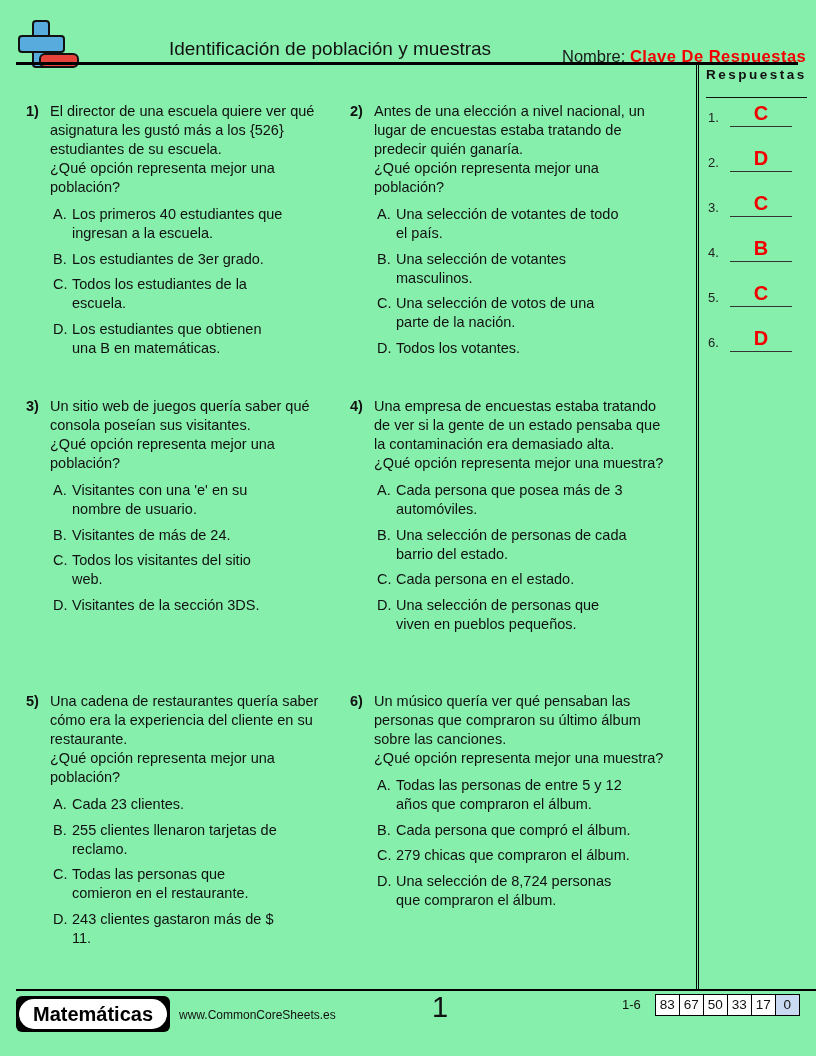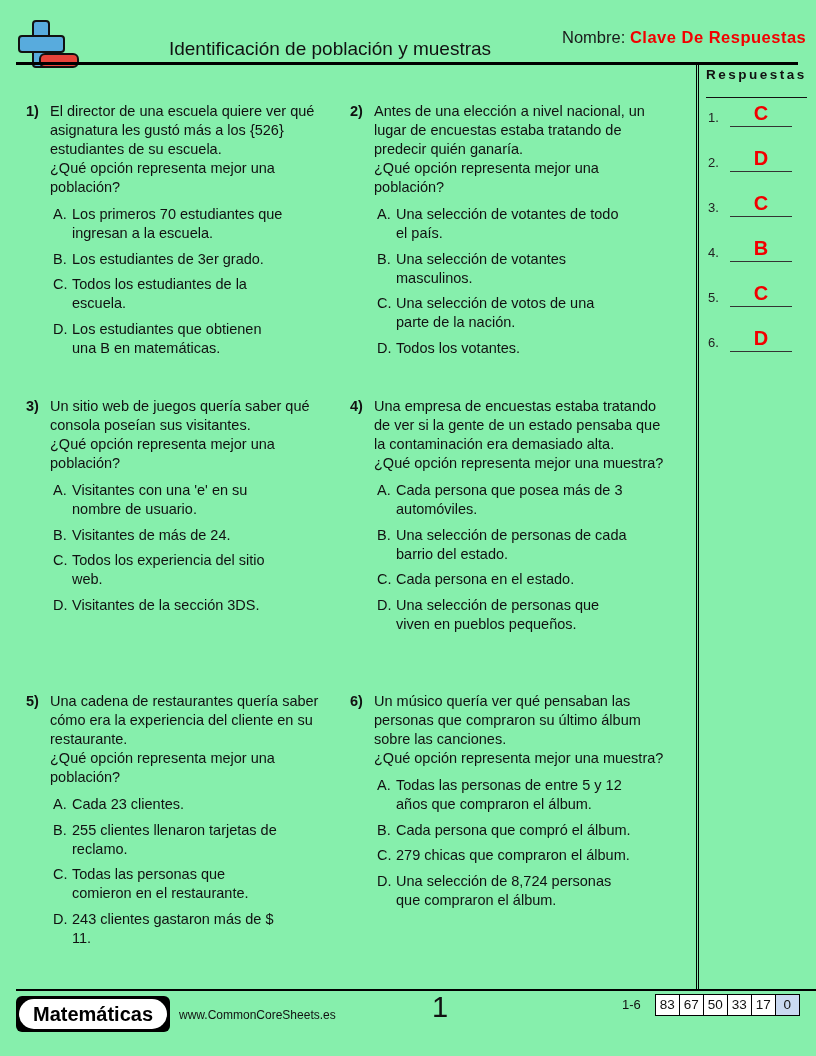--- a/index.html
+++ b/index.html
@@ -13,21 +13,21 @@
   
   .logo { position:absolute; left:18px; top:12px; width:64px; height:62px; }
   .logo .pv { position:absolute; left:14px; top:8px; width:18px; height:48px;
               background:#58abdd; border:2.5px solid #111; border-radius:4px; }
   .logo .ph { position:absolute; left:0px; top:23px; width:47px; height:18px;
               background:#58abdd; border:2.5px solid #111; border-radius:4px; }
   .logo .minus { position:absolute; left:21px; top:41px; width:40px; height:15px;
               background:#e8433a; border:2.5px solid #111; border-radius:6px; }
   .title { position:absolute; left:90px; top:38px; width:480px; text-align:center;
            font-size:19px; color:#111; }
-  .namewrap { position:absolute; left:562px; top:28px; white-space:nowrap; font-size:16.5px; }
+  .namewrap { position:absolute; left:562px; top:47px; white-space:nowrap; font-size:16.5px; }
   .namewrap .red { color:#f20000; font-weight:bold; letter-spacing:0.5px; }
   .rule-top { position:absolute; left:16px; top:62px; width:782px; height:2.5px; background:#000; }
   .instruction { position:absolute; left:18px; top:70px; font-size:15.5px; font-weight:bold; color:#000; }
 
   
   .vline { position:absolute; left:696px; top:64px; width:2.5px; height:926px;
            border-left:1.5px solid #000; border-right:1.5px solid #000; }
   .resp-head { position:absolute; left:706px; top:67px; font-size:13.5px; font-weight:bold;
                letter-spacing:2.5px; color:#111; border-bottom:1.5px solid #111; padding-bottom:15px; }
   .ansrow { position:absolute; left:708px; display:flex; align-items:flex-end; }
@@ -112,21 +112,21 @@
     <div class="qnum">1)</div>
     <div class="qbody">
       <div class="scenario">El director de una escuela quiere ver qué
 asignatura les gustó más a los {526}
 estudiantes de su escuela.
 ¿Qué opción representa mejor una
 población?</div>
       <div class="opts">
         <div class="opt">
           <span class="ol">A.</span>
-          <span class="ot">Los primeros 70 estudiantes que
+          <span class="ot">Los primeros 40 estudiantes que
 ingresan a la escuela.</span>
         </div>
         <div class="opt">
           <span class="ol">B.</span>
           <span class="ot">Los estudiantes de 3er grado.</span>
         </div>
         <div class="opt">
           <span class="ol">C.</span>
           <span class="ot">Todos los estudiantes de la
 escuela.</span>
@@ -184,21 +184,21 @@
           <span class="ol">A.</span>
           <span class="ot">Visitantes con una 'e' en su
 nombre de usuario.</span>
         </div>
         <div class="opt">
           <span class="ol">B.</span>
           <span class="ot">Visitantes de más de 24.</span>
         </div>
         <div class="opt">
           <span class="ol">C.</span>
-          <span class="ot">Todos los experiencia del sitio
+          <span class="ot">Todos los visitantes del sitio
 web.</span>
         </div>
         <div class="opt">
           <span class="ol">D.</span>
           <span class="ot">Visitantes de la sección 3DS.</span>
         </div>
       </div>
     </div>
   </div>
 

